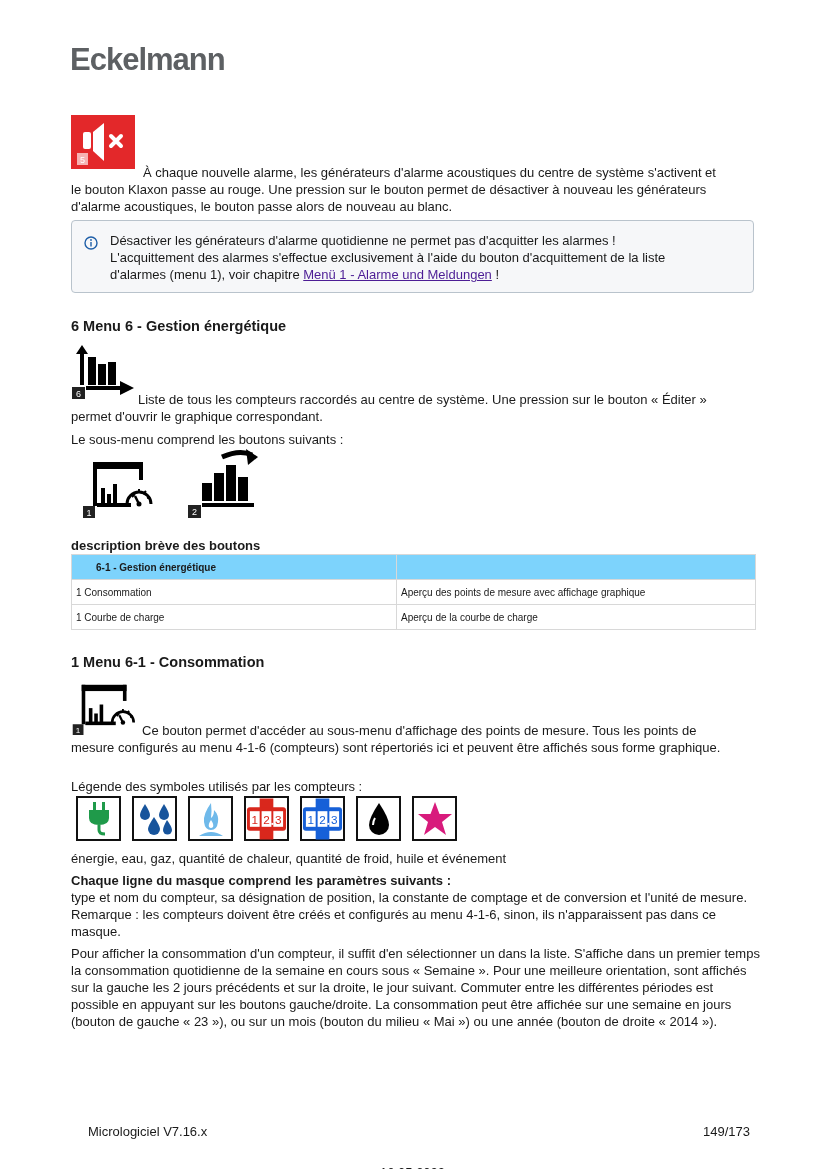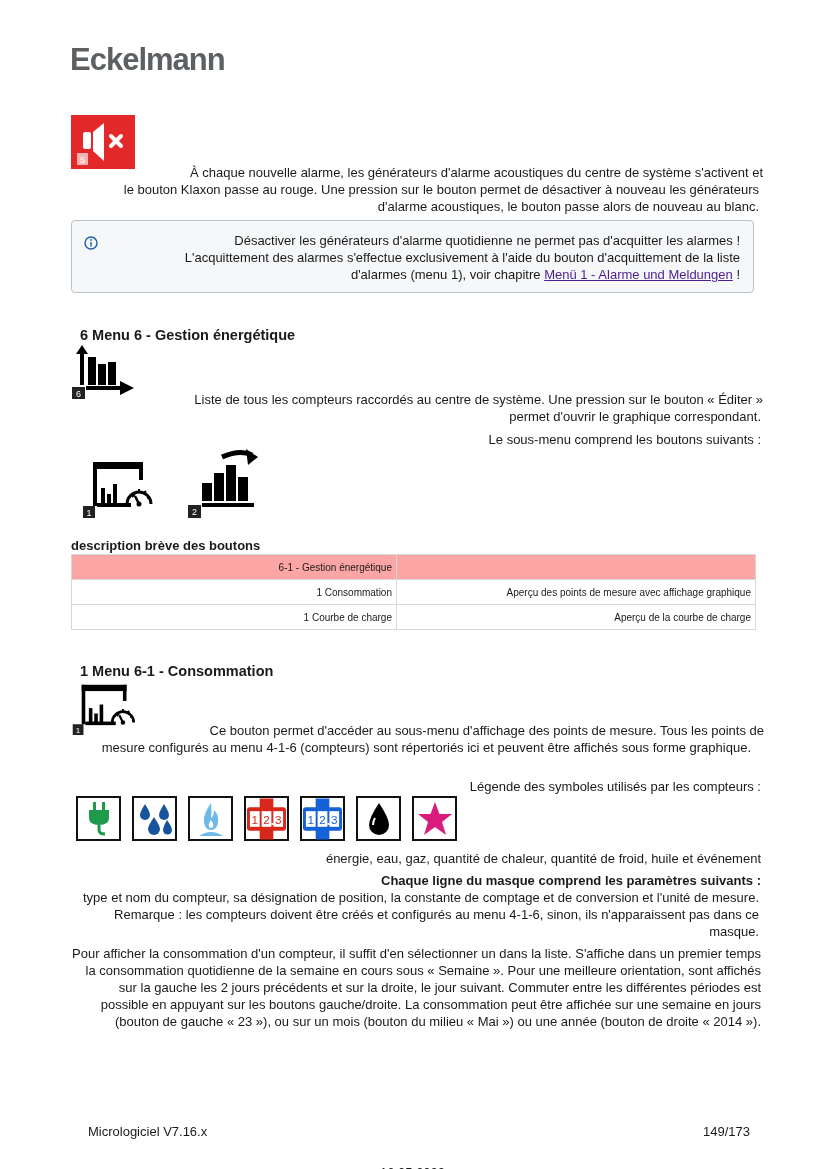--- a/index.html
+++ b/index.html
@@ -1,29 +1,29 @@
 <!DOCTYPE html>
 <html><head>
 <meta charset="utf-8">
 <style>
   html, body { margin: 0; padding: 0; background: #ffffff; }
   body { width: 827px; height: 1169px; position: relative; overflow: hidden;
          font-family: "Liberation Sans", sans-serif; color: #1a1a1a; font-size: 13px; line-height: 17px; }
-  .abs { position: absolute; text-align: right; }
+  .abs { position: absolute; }
   .logo { left: 70px; top: 42px; font-size: 31px; font-weight: bold; color: #5d6063; letter-spacing: -1px; line-height: 36px; }
   .para { left: 71px; width: 690px; font-size: 13px; line-height: 17px; }
   .note { left: 71px; top: 220px; width: 683px; height: 73px; border: 1px solid #b9c3cc; border-radius: 4px; background: #f6f7f9; box-sizing: border-box; }
   .note-icon { position: absolute; left: 12px; top: 15px; width: 14px; height: 14px; }
   .note-text { position: absolute; left: 38px; top: 11px; width: 630px; font-size: 13px; line-height: 17px; }
   .link { color: #4c1d95; text-decoration: underline; }
-  h2 { margin: 9px; font-size: 14.5px; font-weight: bold; line-height: 18px; }
+  h2 { margin: 0; font-size: 14.5px; font-weight: bold; line-height: 18px; }
   .subhead { font-size: 13px; font-weight: bold; }
   table.desc { border-collapse: collapse; width: 685px; font-size: 10px; }
   table.desc td { border: 1px solid #d8d8d8; padding: 0 4px; height: 24px; vertical-align: middle; }
-  table.desc tr.head td { background: #fca5a5; font-weight: normal; padding-left: 24px; }
+  table.desc tr.head td { background: #7dd3fc; font-weight: bold; padding-left: 24px; }
   table.desc td.c1 { width: 296px; }
   .legend-row { display: flex; gap: 11px; }
   .legend-box { width: 45px; height: 45px; box-sizing: border-box; border: 2px solid #111; background: #fff; display: flex; align-items: center; justify-content: center; }
   .footer { top: 1123px; font-size: 13px; }
 </style>
 </head>
 <body>
 
 <div class="abs logo">Eckelmann</div>
 

